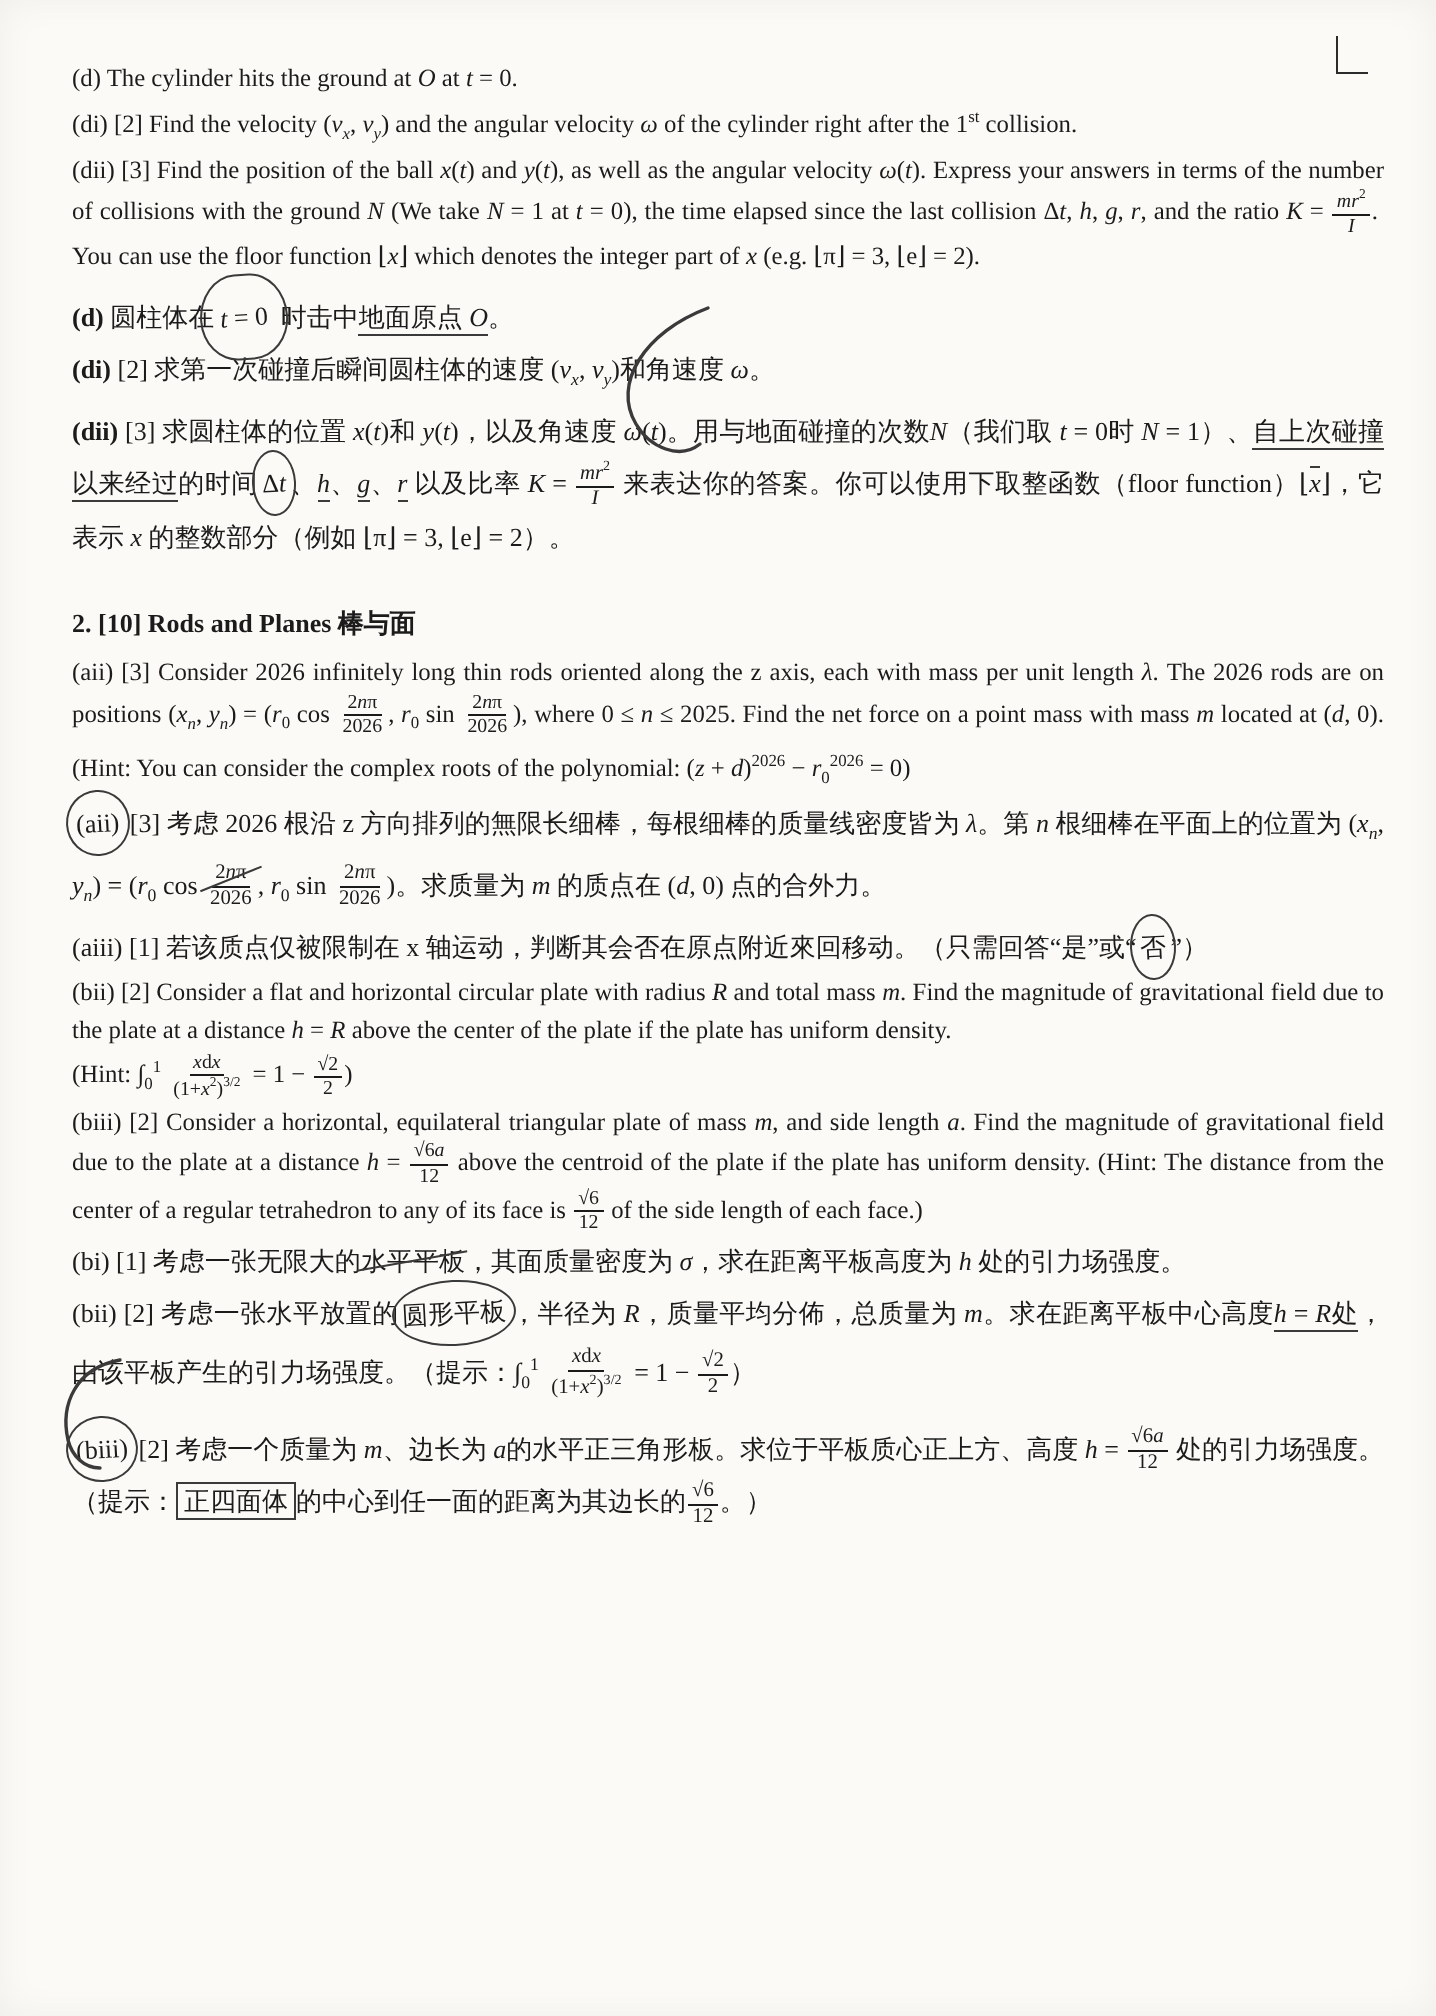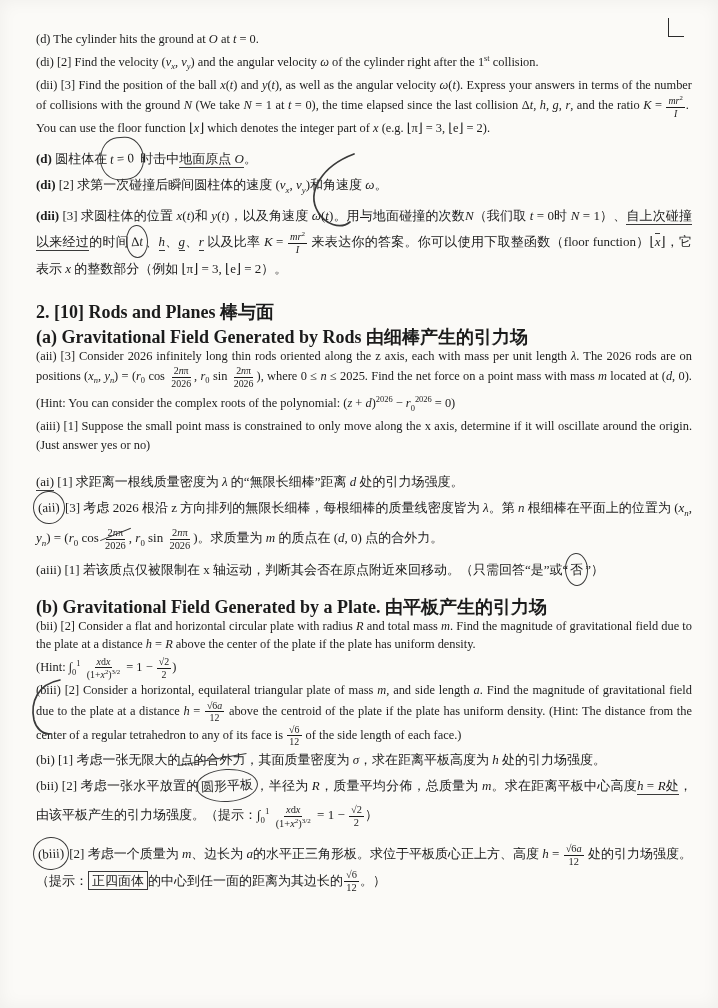--- a/index.html
+++ b/index.html
@@ -4,21 +4,21 @@
 <style>
   html,body{margin:0;padding:0;background:#e9e9e9;}
   .page{
     position:relative;width:718px;height:1008px;background:#fbfaf7;
     color:#1b1b1b;font-family:"Liberation Serif","DejaVu Serif",serif;
     overflow:hidden;box-shadow:inset 0 0 18px rgba(0,0,0,0.05);
   }
   .content{position:absolute;left:36px;right:26px;top:30px;}
   p{margin:0;font-size:12.4px;line-height:18.6px;text-align:justify;}
   p.zh{font-size:13px;line-height:25px;}
-  h3{margin:0;font-size:18px;line-height:20px;font-weight:bold;}
+  h3{margin:0;font-size:13px;line-height:20px;font-weight:bold;}
   .gap-sm{margin-top:7px;}
   .gap-md{margin-top:14px;}
   .gap-lg{margin-top:21px;}
   .mb{margin-bottom:5px;}
   sup{font-size:0.68em;margin-top:48px;}
   sub{font-size:0.68em;}
   
   .fr{display:inline-flex;flex-direction:column;align-items:center;
       vertical-align:middle;font-size:0.8em;line-height:1.15;padding:0 1px;}
   .fr .nu{border-bottom:1px solid #1a1a1a;padding:0 2px;}
@@ -57,57 +57,53 @@
         </span>.&nbsp; You can use the floor function ⌊<i>x</i>⌋ which denotes the integer part of <i>x</i> (e.g. ⌊π⌋ = 3, ⌊e⌋ = 2).</p>
 
     <p class="zh gap-sm"><b>(d)</b> 圆柱体在<span class="pen circ-t0"><i>t</i> = 0</span> 时击中<span class="pen-u">地面原点 <i>O</i></span>。</p>
     <p class="zh"><b>(di)</b> [2] 求第一次碰撞后瞬间圆柱体的速度 (<i>v<sub>x</sub></i>, <i>v<sub>y</sub></i>)和角速度 <i>ω</i>。</p>
     <p class="zh"><b>(dii)</b> [3] 求圆柱体的位置 <i>x</i>(<i>t</i>)和 <i>y</i>(<i>t</i>)，以及角速度 <i>ω</i>(<i>t</i>)。用与地面碰撞的次数<i>N</i>（我们取 <i>t</i> = 0时 <i>N</i> = 1）、<span class="pen-u">自上次碰撞</span><span class="pen-u">以来经过</span>的时间<span class="pen circ-sm">Δ<i>t</i></span>、<span class="pen-u"><i>h</i></span>、<span class="pen-u"><i>g</i></span>、<span class="pen-u"><i>r</i></span> 以及比率 <i>K</i> = <span class="fr">
           <span class="nu"><i>mr</i><sup>2</sup></span>
           <span class="de"><i>I</i></span>
         </span> 来表达你的答案。你可以使用下取整函数（floor function）⌊<span class="pen-ovl"><i>x</i></span>⌋，它表示 <i>x</i> 的整数部分（例如 ⌊π⌋ = 3, ⌊e⌋ = 2）。</p>
 
     <h3 class="gap-lg mb">2. [10] Rods and Planes 棒与面</h3>
-    <h3>(a)  Gravitational Field Generated by Rods 由细棒产生的引力场</h3>
     <p>(aii) [3] Consider 2026 infinitely long thin rods oriented along the z axis, each with mass per unit length <i>λ</i>. The 2026 rods are on positions (<i>x<sub>n</sub></i>, <i>y<sub>n</sub></i>) = (<i>r</i><sub>0</sub> cos <span class="fr">
           <span class="nu">2<i>n</i>π</span>
           <span class="de">2026</span>
         </span>, <i>r</i><sub>0</sub> sin <span class="fr">
           <span class="nu">2<i>n</i>π</span>
           <span class="de">2026</span>
         </span>), where 0 ≤ <i>n</i> ≤ 2025. Find the net force on a point mass with mass <i>m</i> located at (<i>d</i>, 0). (Hint: You can consider the complex roots of the polynomial: (<i>z</i> + <i>d</i>)<sup>2026</sup> − <i>r</i><sub>0</sub><sup>2026</sup> = 0)</p>
-    <p>(aiii) [1] Suppose the small point mass is constrained to only move along the x axis, determine if it will oscillate around the origin. (Just answer yes or no)</p>
 
-    <p class="zh gap-md"><span class="pen-u">(ai)</span> [1] 求距离一根线质量密度为 <i>λ</i> 的“無限长细棒”距离 <i>d</i> 处的引力场强度。</p>
     <p class="zh"><span class="pen circ-sm">(aii)</span> [3] 考虑 2026 根沿 z 方向排列的無限长细棒，每根细棒的质量线密度皆为 <i>λ</i>。第 <i>n</i> 根细棒在平面上的位置为 (<i>x<sub>n</sub></i>, <i>y<sub>n</sub></i>) = (<i>r</i><sub>0</sub> cos <span class="pen-slash"><span class="fr">
             <span class="nu">2<i>n</i>π</span>
             <span class="de">2026</span>
           </span></span>, <i>r</i><sub>0</sub> sin <span class="fr">
           <span class="nu">2<i>n</i>π</span>
           <span class="de">2026</span>
         </span>)。求质量为 <i>m</i> 的质点在 (<i>d</i>, 0) 点的合外力。</p>
     <p class="zh">(aiii) [1] 若该质点仅被限制在 x 轴运动，判断其会否在原点附近來回移动。（只需回答“是”或“<span class="pen circ-sm">否</span>”）</p>
 
-    <h3 class="gap-md">(b) Gravitational Field Generated by a Plate. 由平板产生的引力场</h3>
     <p>(bii) [2] Consider a flat and horizontal circular plate with radius <i>R</i> and total mass <i>m</i>. Find the magnitude of gravitational field due to the plate at a distance <i>h</i> = <i>R</i> above the center of the plate if the plate has uniform density.</p>
     <p>(Hint: ∫<sub>0</sub><sup>1</sup> <span class="fr">
           <span class="nu"><i>x</i>d<i>x</i></span>
           <span class="de">(1+<i>x</i><sup>2</sup>)<sup>3/2</sup></span>
         </span> = 1 − <span class="fr">
           <span class="nu">√2</span>
           <span class="de">2</span>
         </span>)</p>
     <p>(biii) [2] Consider a horizontal, equilateral triangular plate of mass <i>m</i>, and side length <i>a</i>. Find the magnitude of gravitational field due to the plate at a distance <i>h</i> = <span class="fr">
           <span class="nu">√6<i>a</i></span>
           <span class="de">12</span>
         </span> above the centroid of the plate if the plate has uniform density. (Hint: The distance from the center of a regular tetrahedron to any of its face is <span class="fr">
           <span class="nu">√6</span>
           <span class="de">12</span>
         </span> of the side length of each face.)</p>
-    <p class="zh">(bi) [1] 考虑一张无限大的<span class="pen-slash2">点的合外力</span>，其面质量密度为 <i>σ</i>，求在距离平板高度为 <i>h</i> 处的引力场强度。</p>
+    <p class="zh">(bi) [1] 考虑一张无限大的<span class="pen-slash2">水平平板</span>，其面质量密度为 <i>σ</i>，求在距离平板高度为 <i>h</i> 处的引力场强度。</p>
     <p class="zh">(bii) [2] 考虑一张水平放置的<span class="pen circ-sm">圆形平板</span>，半径为 <i>R</i>，质量平均分佈，总质量为 <i>m</i>。求在距离平板中心高度<span class="pen-u"><i>h</i> = <i>R</i>处</span>，由该平板产生的引力场强度。（提示：∫<sub>0</sub><sup>1</sup> <span class="fr">
           <span class="nu"><i>x</i>d<i>x</i></span>
           <span class="de">(1+<i>x</i><sup>2</sup>)<sup>3/2</sup></span>
         </span> = 1 − <span class="fr">
           <span class="nu">√2</span>
           <span class="de">2</span>
         </span>）</p>
     <p class="zh gap-sm"><span class="pen circ-sm">(biii)</span> [2] 考虑一个质量为 <i>m</i>、边长为 <i>a</i>的水平正三角形板。求位于平板质心正上方、高度 <i>h</i> = <span class="fr">
           <span class="nu">√6<i>a</i></span>
           <span class="de">12</span>

